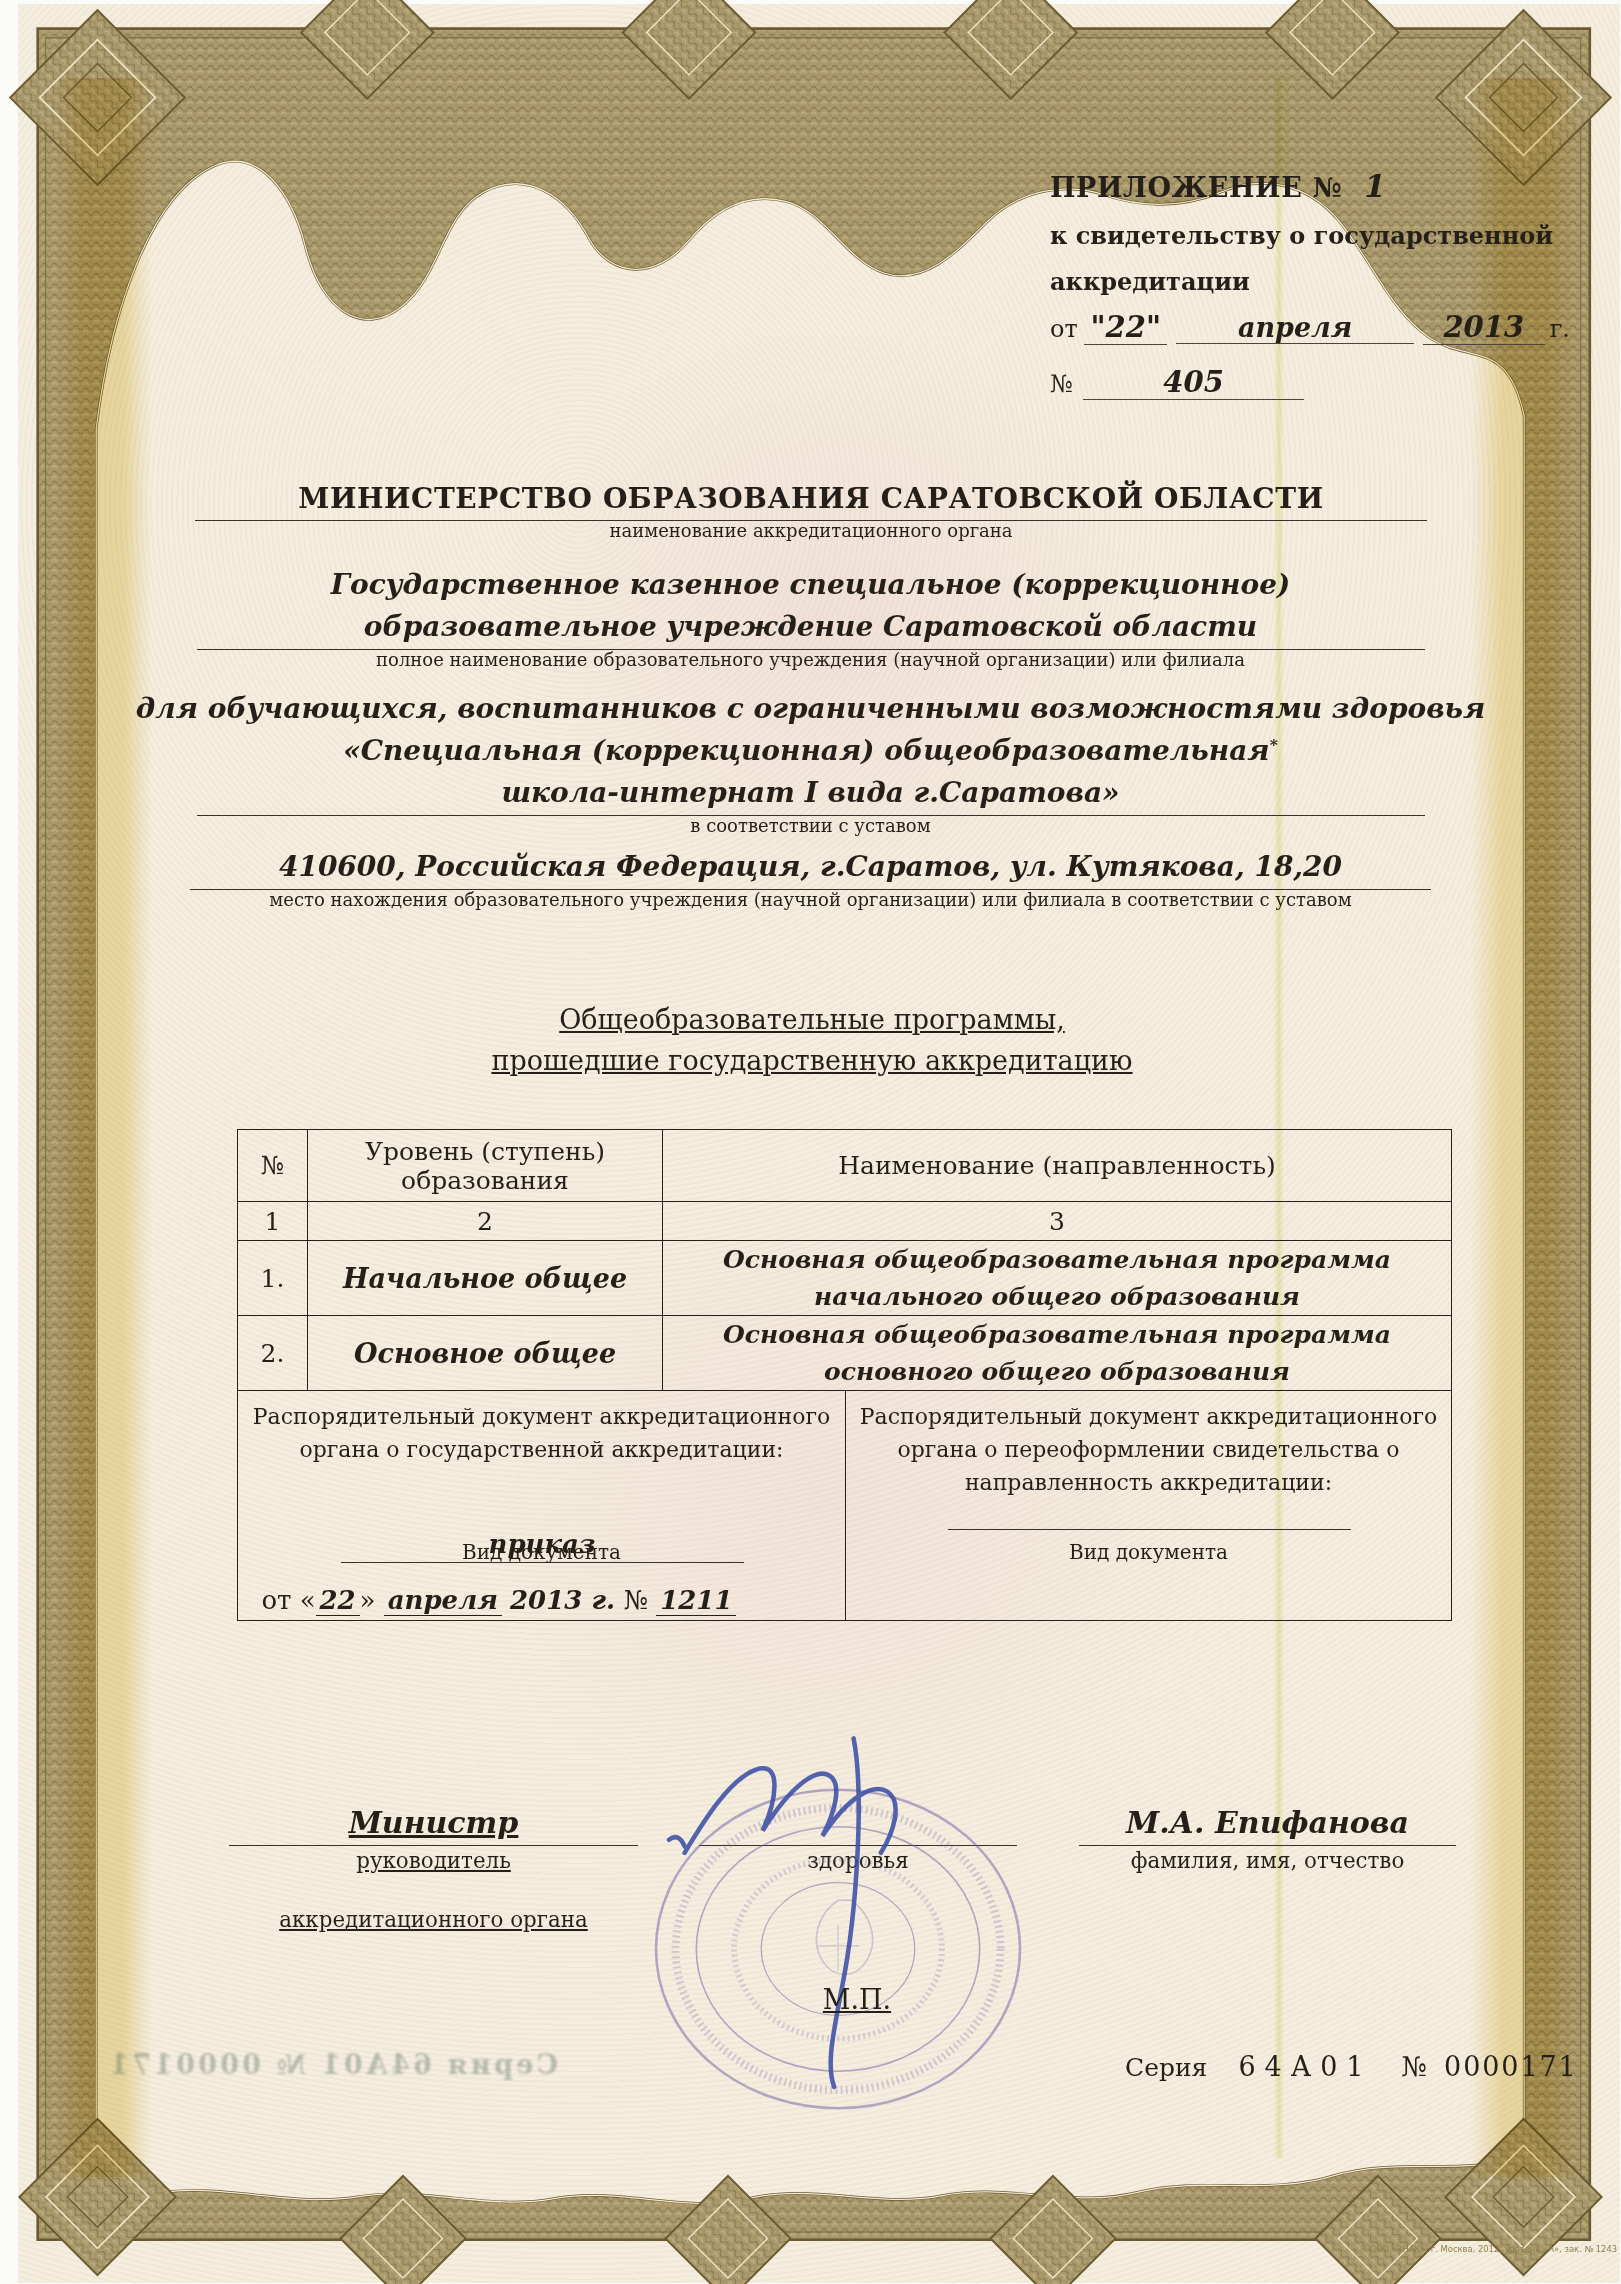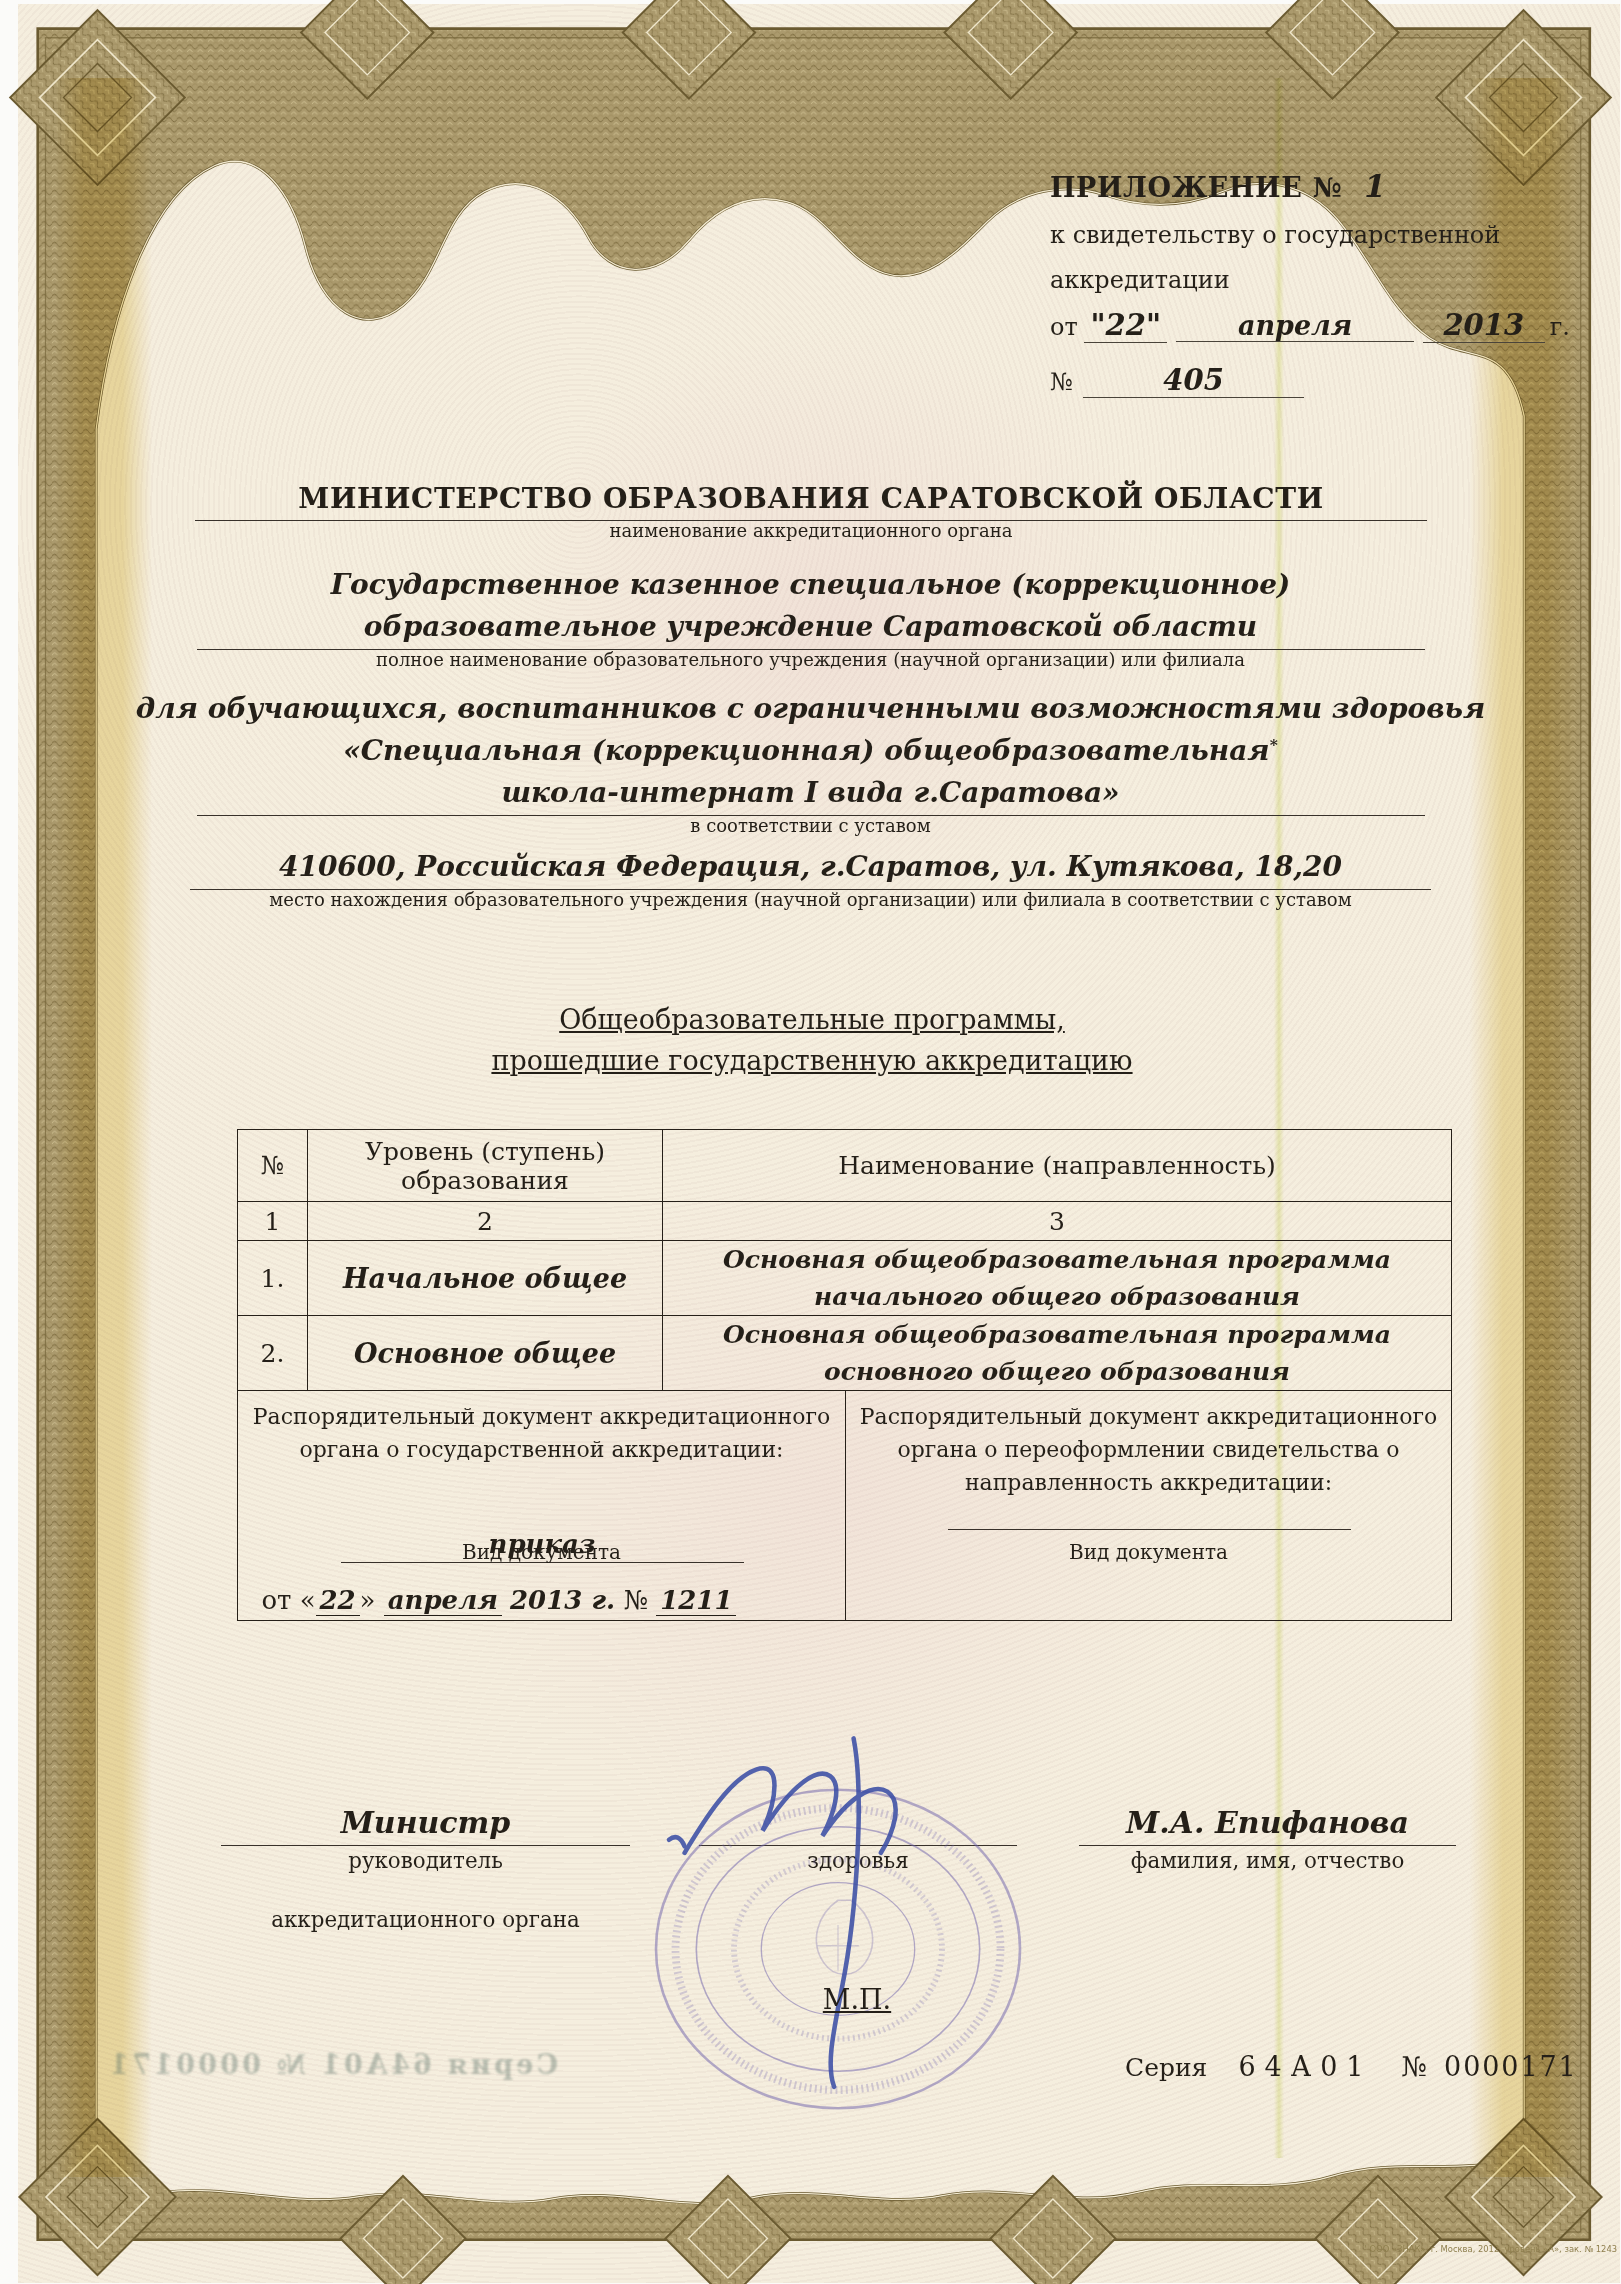--- a/index.html
+++ b/index.html
@@ -21,21 +21,21 @@
   svg.frame{position:absolute;left:0;top:0;}
   .b{font-weight:bold;}
   .bi{font-weight:bold;font-style:italic;}
   .center{text-align:center;}
   .rule{border-bottom:1.9px solid #38312a;}
   .caption{font-size:18px;line-height:1.15;}
   
   .hdr{left:1050px;top:168px;width:520px;font-size:24px;}
   .hdr .t1{font-size:27px;letter-spacing:0.6px;}
   .hdr .appnum{font-size:31px;margin-left:22px;}
-  .hdr .row{margin-top:17px;}
+  .hdr .row{margin-top:17px;font-weight:bold;}
   .dline{display:flex;align-items:baseline;margin-top:14.3px;}
   .ubox{border-bottom:1.3px solid #4a443a;text-align:center;}
   
   .blk-title{left:195px;top:482px;width:1232px;}
   .blk-title .t{font-size:28px;font-weight:bold;letter-spacing:0.6px;}
   .blk{width:1427px;left:97px;}
   .bigline{font-size:28px;line-height:1.5;}
   .rulewrap{margin:1.3px auto 0;width:1228px;}
   
   .heading{left:162px;top:1000px;width:1300px;font-size:27px;line-height:1.5;text-decoration:underline;}
@@ -298,21 +298,21 @@
   </svg>
 
   <svg class="abs signat" width="390" height="403" viewBox="0 0 600 620">
     <g stroke="#3c4fa6" stroke-width="7" fill="none" stroke-linecap="round" opacity="0.88">
       <path d="M20,212 C30,204 38,208 44,222"></path>
       <path d="M44,232 C74,182 114,118 154,104 C194,90 186,150 164,198 C209,126 249,100 268,114 C288,129 272,176 256,206 C296,146 334,124 356,138 C380,154 366,200 346,232"></path>
       <path d="M304,56 C320,138 310,320 286,440 C272,512 262,560 274,592"></path>
     </g>
   </svg>
 
-  <div class="abs sigcol" style="left:221px;width:409px;">
+  <div class="abs sigcol" style="left:229px;width:409px;text-decoration:underline;">
     <div class="signame bi">Министр</div>
     <div class="sigrule"></div>
     <div class="sigcap">руководитель</div>
     <div class="sigcap" style="margin-top:34px;">аккредитационного органа</div>
   </div>
   <div class="abs sigcol" style="left:699px;width:318px;">
     <div class="signame"></div>
     <div class="sigrule"></div>
     <div class="sigcap">здоровья</div>
   </div>

